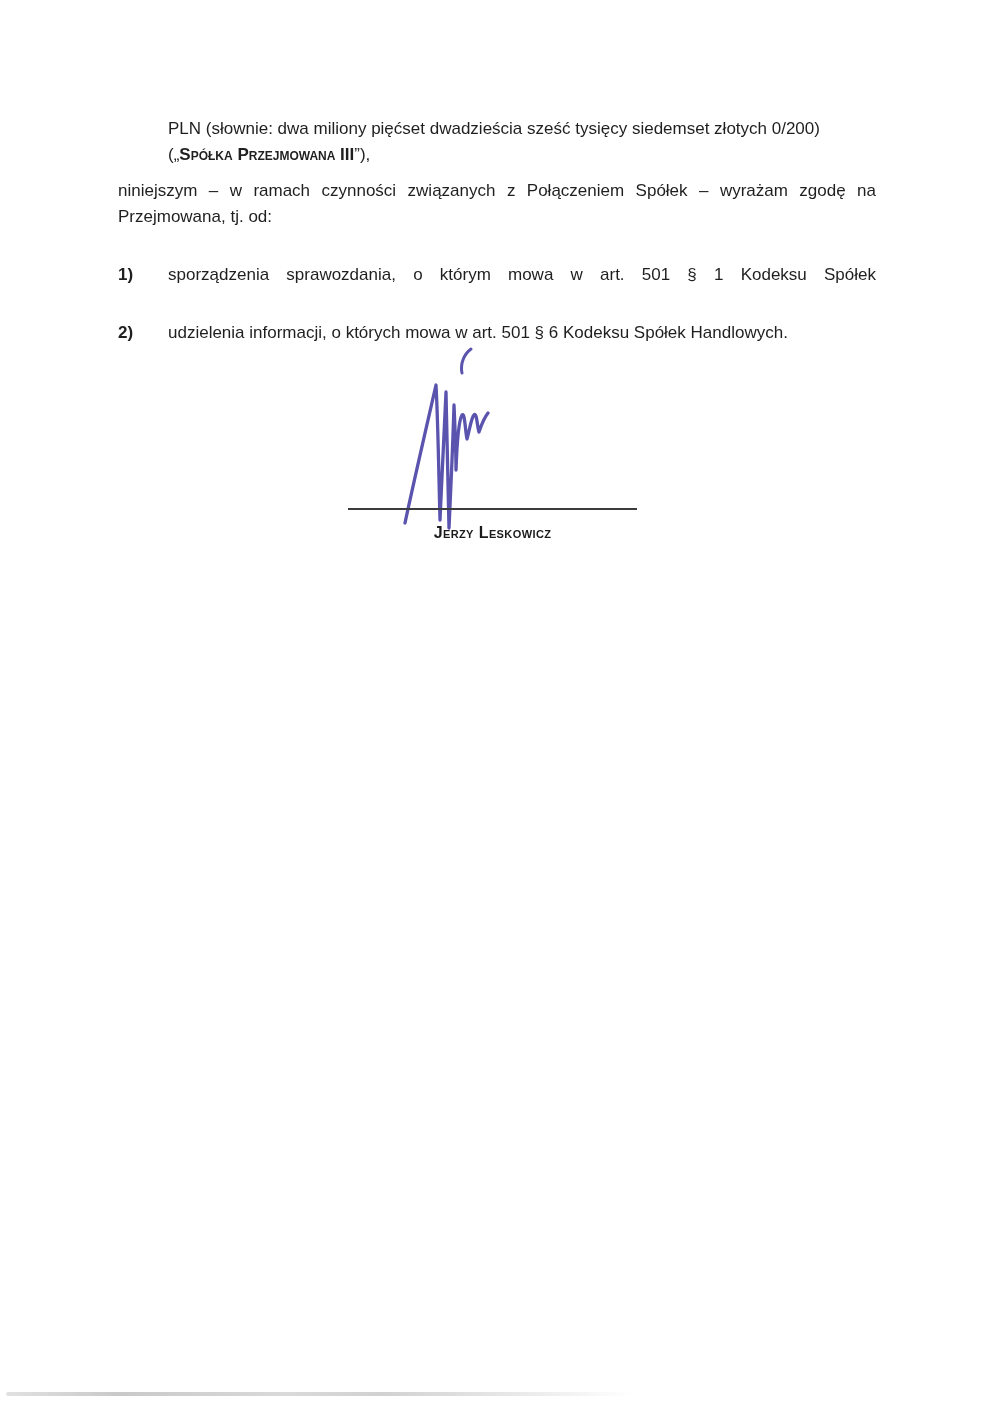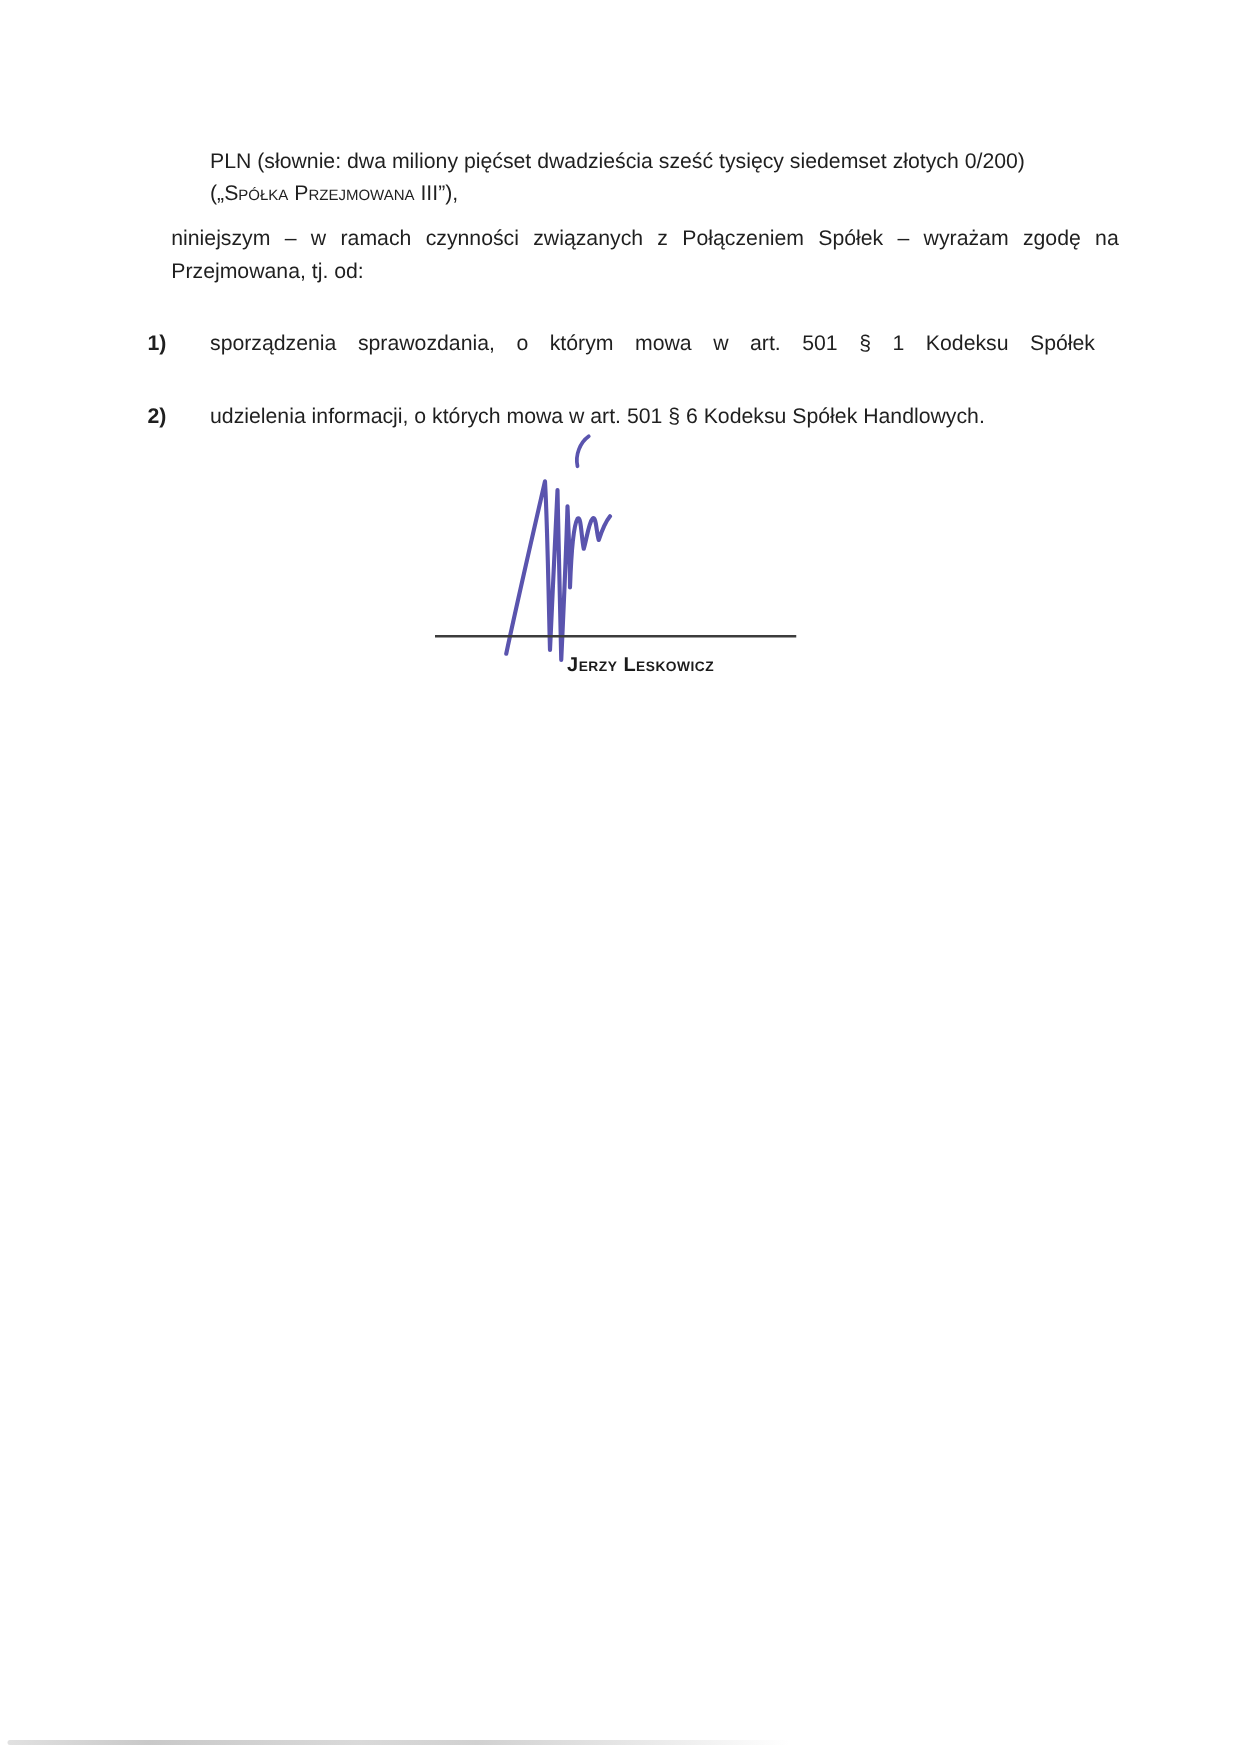--- a/index.html
+++ b/index.html
@@ -20,31 +20,31 @@
     font-size: 17px;
     line-height: 26px;
     white-space: normal;
   }
   .jline {
     text-align: justify;
     text-align-last: justify;
   }
   .smallcaps {
     font-variant: small-caps;
-    font-weight: normal;
+    font-weight: bold;
   }
   sup.fnref {
     font-size: 11px;
     line-height: 0;
     vertical-align: super;
   }
   
   #intro { left: 168px; top: 116px; width: 708px; }
   
-  #consent { left: 118px; top: 178px; width: 758px; margin-left: 19px; }
+  #consent { left: 118px; top: 178px; width: 758px; }
   
   .list-num {
     left: 118px;
     width: 40px;
     font-weight: bold;
     font-size: 17px;
     line-height: 26px;
   }
   .list-text { left: 168px; width: 708px; }
   #item1-num, #item1-text { top: 262px; }
@@ -52,21 +52,21 @@
   
   #signature-svg { left: 400px; top: 340px; }
   #signature-line {
     left: 348px;
     top: 508px;
     width: 289px;
     height: 2px;
     background: #3c3c3c;
   }
   #signatory-name {
-    left: 368px;
+    left: 348px;
     top: 524px;
     width: 289px;
     text-align: center;
     font-size: 16px;
     font-weight: bold;
     font-variant: small-caps;
     letter-spacing: 0.4px;
     color: #1b1b1b;
   }
   

